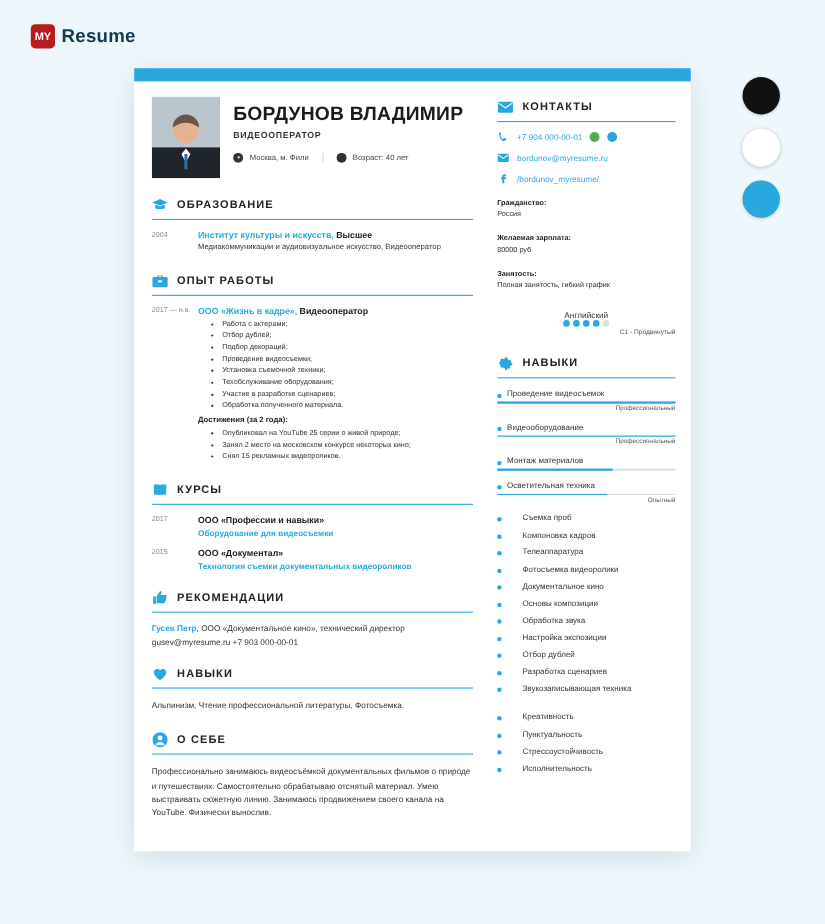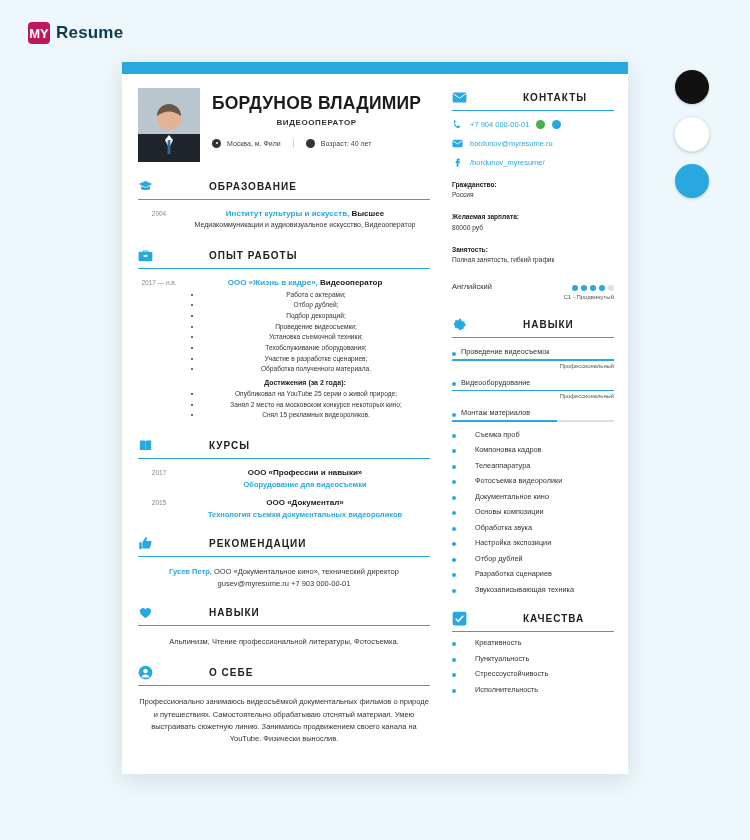--- a/index.html
+++ b/index.html
@@ -5,51 +5,51 @@
   html,body{margin:0;padding:0;}
   body{
     width:750px;height:840px;
     background:#eef7fb;
     font-family:"Liberation Sans", sans-serif;
     position:relative;
     overflow:hidden;
   }
   
   .logo{position:absolute;left:28px;top:22px;display:flex;align-items:center;gap:6px;}
-  .logo-badge{width:22px;height:22px;border-radius:4px;background:#be185d;color:#fff;
-    font-size:13px;font-weight:bold;display:flex;align-items:center;justify-content:center;letter-spacing:0px;}
+  .logo-badge{width:22px;height:22px;border-radius:4px;background:#b91c1c;color:#fff;
+    font-size:10px;font-weight:bold;display:flex;align-items:center;justify-content:center;letter-spacing:0px;}
   .logo-text{font-size:17px;color:#0e3a52;font-weight:bold;letter-spacing:.2px;}
   
   .palette{position:absolute;right:40px;top:70px;display:flex;flex-direction:column;gap:12px;align-items:center;}
   .pal{width:34px;height:34px;border-radius:50%;box-shadow:0 1px 3px rgba(0,0,0,.18);}
   
   .sheet{position:absolute;left:122px;top:62px;width:506px;height:712px;background:#fff;
     box-shadow:0 6px 22px rgba(15,60,90,.13);}
   .topbar{height:12px;background:#29a8e0;}
   .cols{display:flex;height:700px;}
-  .left{width:320px;padding:14px 12px 0 16px;box-sizing:border-box;text-align:center;}
+  .left{width:320px;padding:14px 12px 0 16px;box-sizing:border-box;}
   .right{width:186px;padding:14px 14px 0 10px;box-sizing:border-box;}
 
   
   .hdr{display:flex;gap:12px;}
   .photo{width:62px;height:74px;overflow:hidden;background:#cfd8dc;flex:none;position:relative;}
   .nm{font-size:17.5px;font-weight:bold;color:#1b1b1b;letter-spacing:.2px;line-height:1.1;margin-top:6px;}
   .role{font-size:8px;font-weight:bold;color:#333;letter-spacing:.6px;margin-top:5px;}
   .meta{display:flex;align-items:center;gap:6px;margin-top:12px;font-size:7px;color:#444;}
   .meta .sep{width:1px;height:9px;background:#cfd8dc;margin:0 6px;}
   .pin{width:9px;height:9px;border-radius:50%;background:#333;display:inline-block;position:relative;}
   .pin:after{content:"";position:absolute;left:3.5px;top:2.5px;width:2px;height:2px;border-radius:50%;background:#fff;}
   .dotico{width:9px;height:9px;border-radius:50%;background:#333;display:inline-block;}
 
   
   .sec{margin-top:17px;}
   .sec-h{display:flex;align-items:center;gap:8px;border-bottom:1.5px solid #29a8e0;padding-bottom:5px;}
   .sec-ic{width:15px;height:15px;flex:none;color:#29a8e0;}
   .sec-ic svg{display:block;}
-  .sec-t{font-size:10px;font-weight:bold;letter-spacing:1px;color:#222;margin-left:48px;}
+  .sec-t{font-size:10px;font-weight:bold;letter-spacing:1px;color:#222;}
 
   
   .row{display:flex;margin-top:9px;}
   .date{width:42px;flex:none;font-size:6.5px;color:#8a8a8a;padding-top:1px;}
   .body{flex:1;}
   .org{font-size:8px;color:#29a8e0;font-weight:bold;}
   .org b{color:#1b1b1b;}
   ul.b{margin:3px 0 0 0;padding-left:22px;}
   ul.b li{font-size:6.6px;color:#333;line-height:1.62;}
   .sub{font-size:7px;font-weight:bold;color:#1b1b1b;margin-top:4px;}
@@ -66,21 +66,21 @@
   .rec1 .nmx{color:#29a8e0;font-weight:bold;}
   .rec2{font-size:7.5px;color:#333;margin-top:3px;}
   .plain{font-size:7.5px;color:#333;margin-top:10px;line-height:1.65;}
 
   
   .c-row{display:flex;align-items:center;gap:7px;margin-top:8px;font-size:7.5px;color:#29a8e0;}
   .c-ic{width:11px;height:11px;flex:none;color:#29a8e0;}
   .mini{width:9px;height:9px;border-radius:50%;display:inline-block;flex:none;}
   .info-b{margin-top:12px;font-size:6.6px;color:#333;line-height:1.55;}
   .info-b .k{font-weight:bold;color:#1b1b1b;}
-  .lang{display:flex;justify-content:space-between;align-items:flex-end;margin-top:10px;}
+  .lang{display:flex;justify-content:space-between;align-items:center;margin-top:10px;flex-direction:column;}
   .lang-n{font-size:7.5px;color:#333;}
   .dots{display:flex;gap:3px;}
   .dots i{width:6px;height:6px;border-radius:50%;background:#d6e4ea;display:block;}
   .dots i.on{background:#29a8e0;}
   .lang-lv{font-size:6px;color:#555;text-align:right;margin-top:3px;}
   .skill{margin-top:9px;}
   .skill-n{font-size:7.3px;color:#333;display:flex;gap:5px;align-items:center;}
   .bul{width:4px;height:4px;border-radius:50%;background:#29a8e0;flex:none;margin-top:4px;}
   .bar{height:1.5px;background:#d6e4ea;margin-top:3px;position:relative;}
   .bar span{position:absolute;left:0;top:0;height:100%;background:#29a8e0;}
@@ -363,20 +363,30 @@
         <div class="skill">
           <div class="skill-n">
               <span class="bul"></span>
               <span>Монтаж материалов</span>
             </div>
           <div class="bar">
               <span style="width:65%"></span>
             </div>
           <div class="lvl"></div>
         </div>
+        <div class="skill">
+          <div class="skill-n">
+              <span class="bul"></span>
+              <span>Осветительная техника</span>
+            </div>
+          <div class="bar">
+              <span style="width:62%"></span>
+            </div>
+          <div class="lvl">Опытный</div>
+        </div>
 
         <div style="margin-top:8px;">
           <div class="li">
               <span class="bul"></span>
               <span>Съемка проб</span>
             </div>
           <div class="li">
               <span class="bul"></span>
               <span>Компоновка кадров</span>
             </div>
@@ -413,29 +423,20 @@
               <span>Разработка сценариев</span>
             </div>
           <div class="li">
               <span class="bul"></span>
               <span>Звукозаписывающая техника</span>
             </div>
         </div>
       </div>
 
       <div class="sec">
-        <div class="sec-h">
-          <span class="sec-ic">
-            <svg viewBox="0 0 24 24" width="15" height="15" fill="#29a8e0">
-                <rect x="1" y="1" width="22" height="22" rx="3"></rect>
-                <path d="M6 12.5l4 4 8-9" stroke="#fff" stroke-width="2.4" fill="none"></path>
-              </svg>
-          </span>
-          <span class="sec-t">КАЧЕСТВА</span>
-        </div>
         <div style="margin-top:4px;">
           <div class="li">
               <span class="bul"></span>
               <span>Креативность</span>
             </div>
           <div class="li">
               <span class="bul"></span>
               <span>Пунктуальность</span>
             </div>
           <div class="li">

